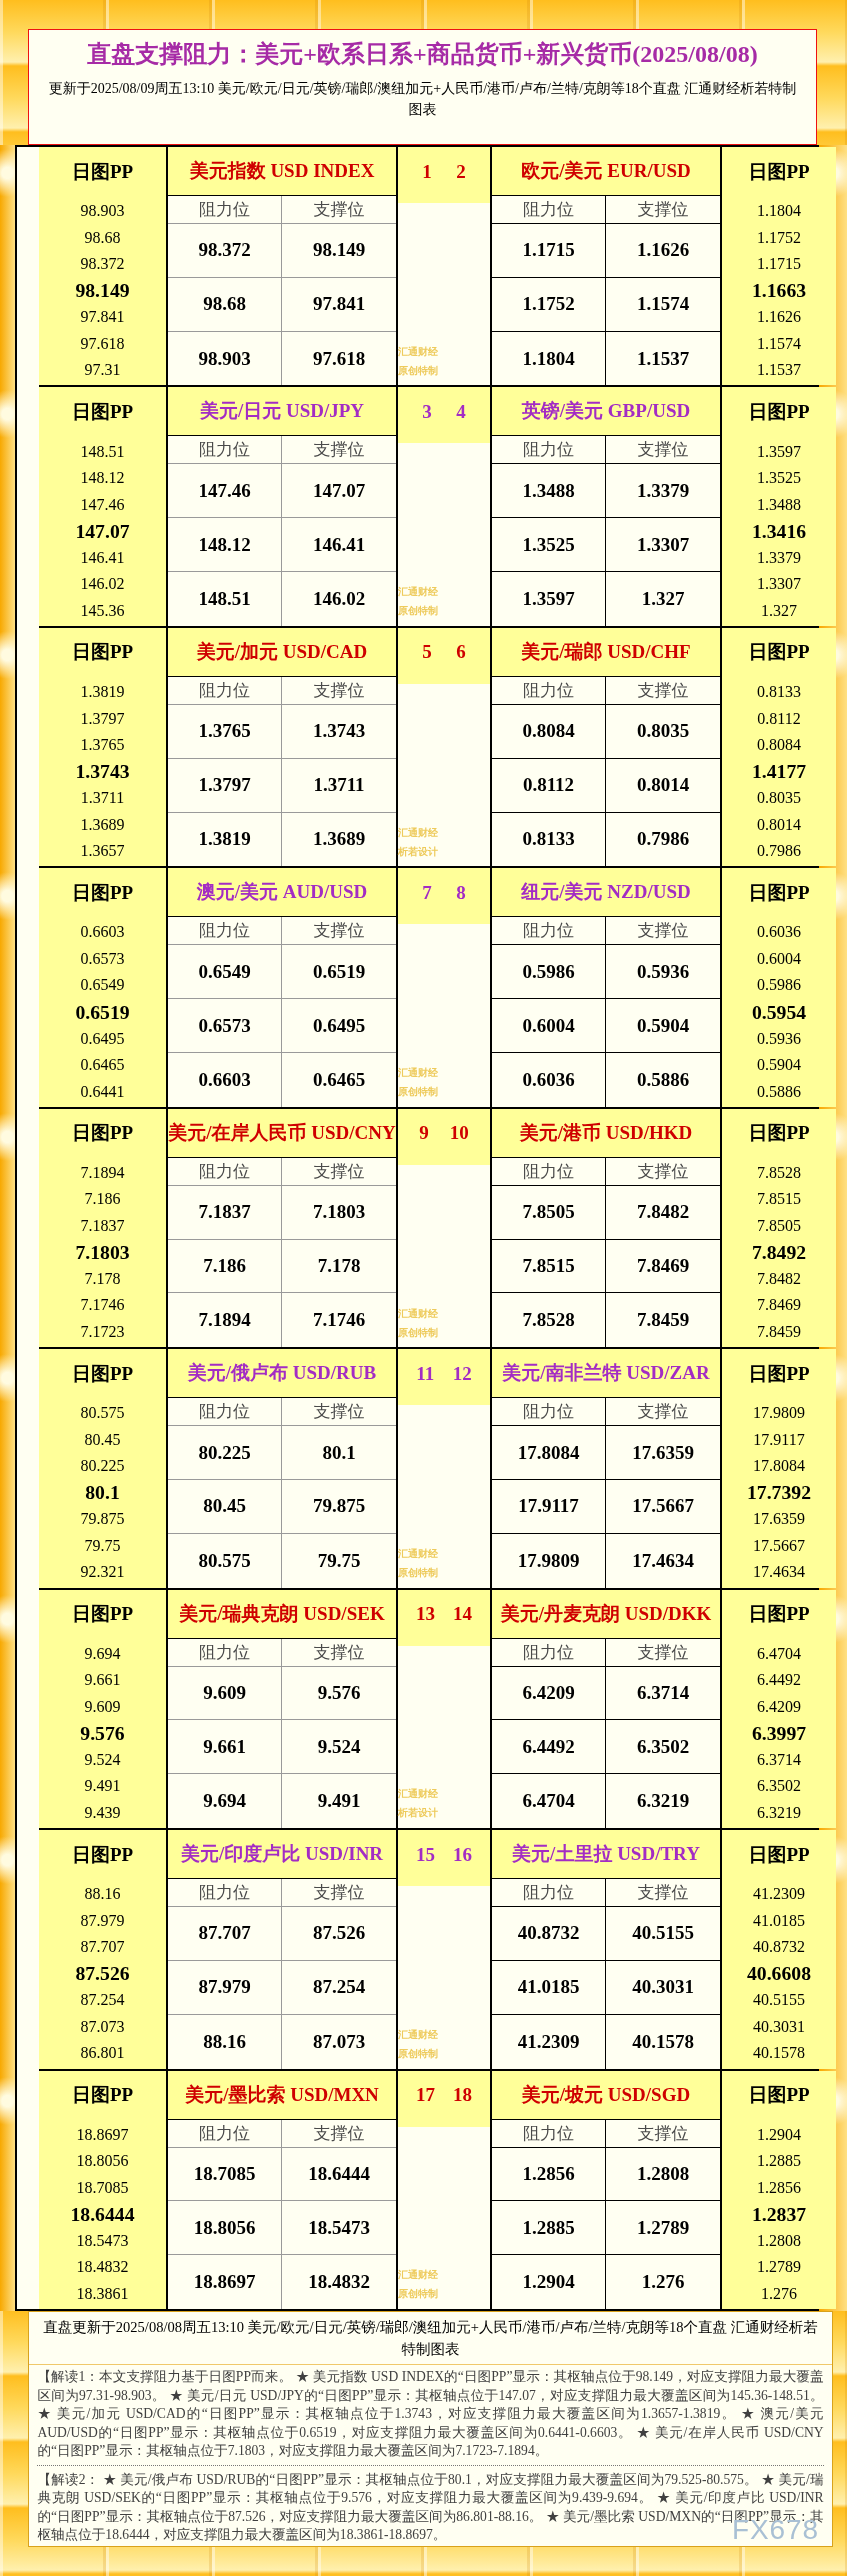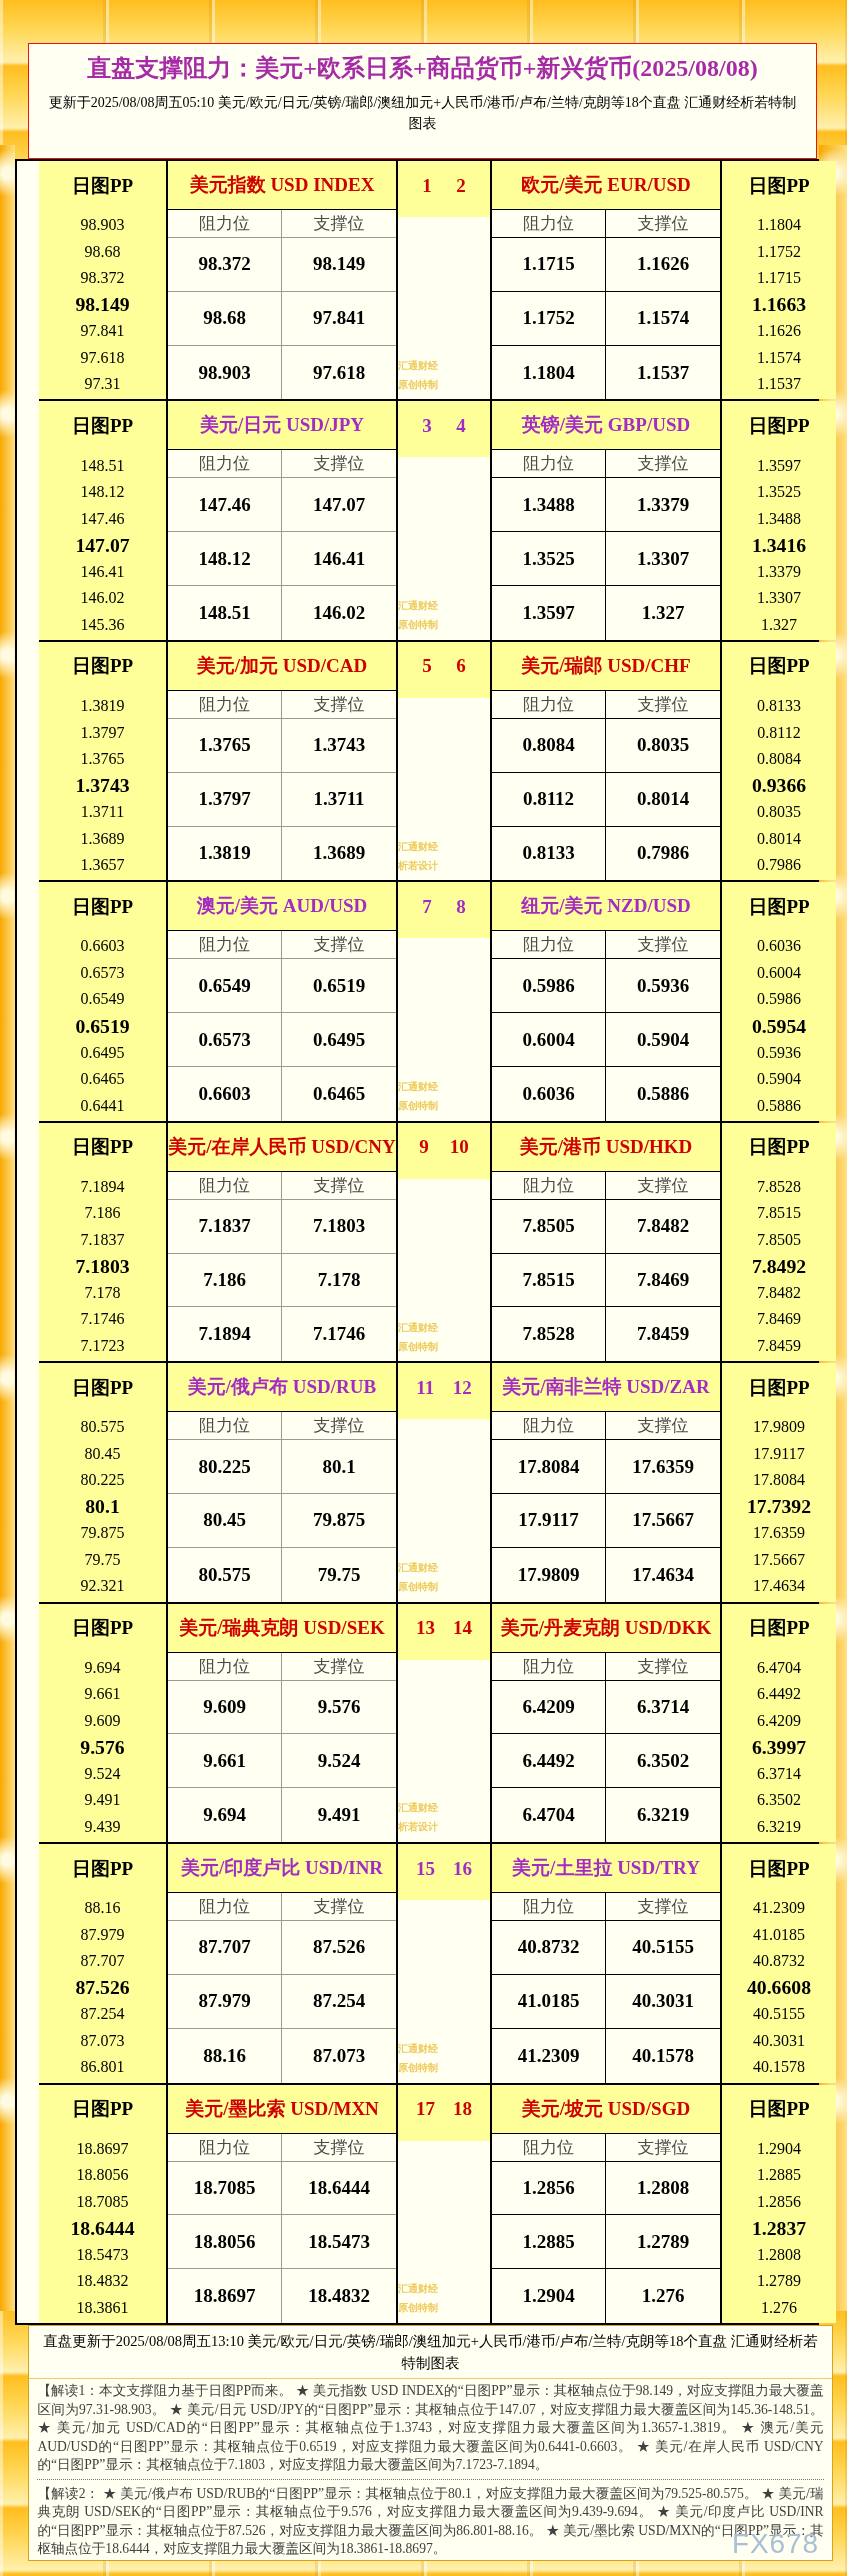--- a/index.html
+++ b/index.html
@@ -15,21 +15,21 @@
     background-image:
       radial-gradient(circle at 50% 28px, #fffbe0 0 5.6px, rgba(255,251,224,0) 24px),
       linear-gradient(90deg,#f7a800,#ffe084);
     background-size:100% 241px, 100% 100%;
     background-repeat:repeat-y, no-repeat;}
   .strip.left{left:0;width:15px;}
   .strip.right{right:0;width:28px;}
   #content{position:absolute;left:15px;top:0;width:804px;z-index:2;}
 
   
-  #title-box{box-sizing:border-box;margin:43px 0 0 13px;width:789px;height:116px;
+  #title-box{box-sizing:border-box;margin:29px 0 0 13px;width:789px;height:116px;
     background:#fffff2;border:1.9px solid #ee1111;text-align:center;padding-top:9.4px;}
   #page-title{font-size:24px;font-weight:bold;color:#a62ba6;margin:0;line-height:1.3;}
   #page-subtitle{font-size:14px;color:#000;margin:7.5px auto 0;width:96%;line-height:1.5;}
 
   
   #pairs-table{box-sizing:border-box;width:804px;height:2166px;border:2.8px solid #000;
     background:#fffff2;display:flex;flex-direction:column;padding-left:22px;}
   .block{flex:1;display:grid;
     grid-template-columns:129px 114px 114px 96px 114px 114px 116px;
     grid-template-rows:49px 28px 1fr 1fr 1fr;background:#fffff2;}
@@ -78,21 +78,21 @@
 </head>
 <body>
 
 <div class="strip left"></div>
 <div class="strip right"></div>
 
 <div id="content">
 
   <div id="title-box">
     <div id="page-title">直盘支撑阻力：美元+欧系日系+商品货币+新兴货币(2025/08/08)</div>
-    <div id="page-subtitle">更新于2025/08/08周五05:10 美元/欧元/日元/英镑/瑞郎/澳纽加元+人民币/港币/卢布/兰特/克朗等18个直盘 汇通财经析若特制图表</div>
+    <div id="page-subtitle">更新于2025/08/09周五13:10 美元/欧元/日元/英镑/瑞郎/澳纽加元+人民币/港币/卢布/兰特/克朗等18个直盘 汇通财经析若特制图表</div>
   </div>
 
   <div id="pairs-table">
   <section class="block">
     <div class="cell pp-head l yellow">
           <span>日图PP</span>
         </div>
     <div class="cell pair-head left yellow">
           <span class="accent red">美元指数 USD INDEX</span>
         </div>
@@ -270,21 +270,21 @@
 
     <div class="cell val c2 r5 thinR">1.3819</div>
     <div class="cell val c3 r5">1.3689</div>
     <div class="cell val c5 r5 thickR">0.8133</div>
     <div class="cell val c6 r5">0.7986</div>
 
     <div class="pp-vals r yellow">
       <span class="ppv">0.8133</span>
       <span class="ppv">0.8112</span>
       <span class="ppv">0.8084</span>
-      <span class="ppv pivot">0.9366</span>
+      <span class="ppv pivot">1.4177</span>
       <span class="ppv">0.8035</span>
       <span class="ppv">0.8014</span>
       <span class="ppv">0.7986</span>
     </div>
   </section>
 
   <section class="block">
     <div class="cell pp-head l yellow">
           <span>日图PP</span>
         </div>

